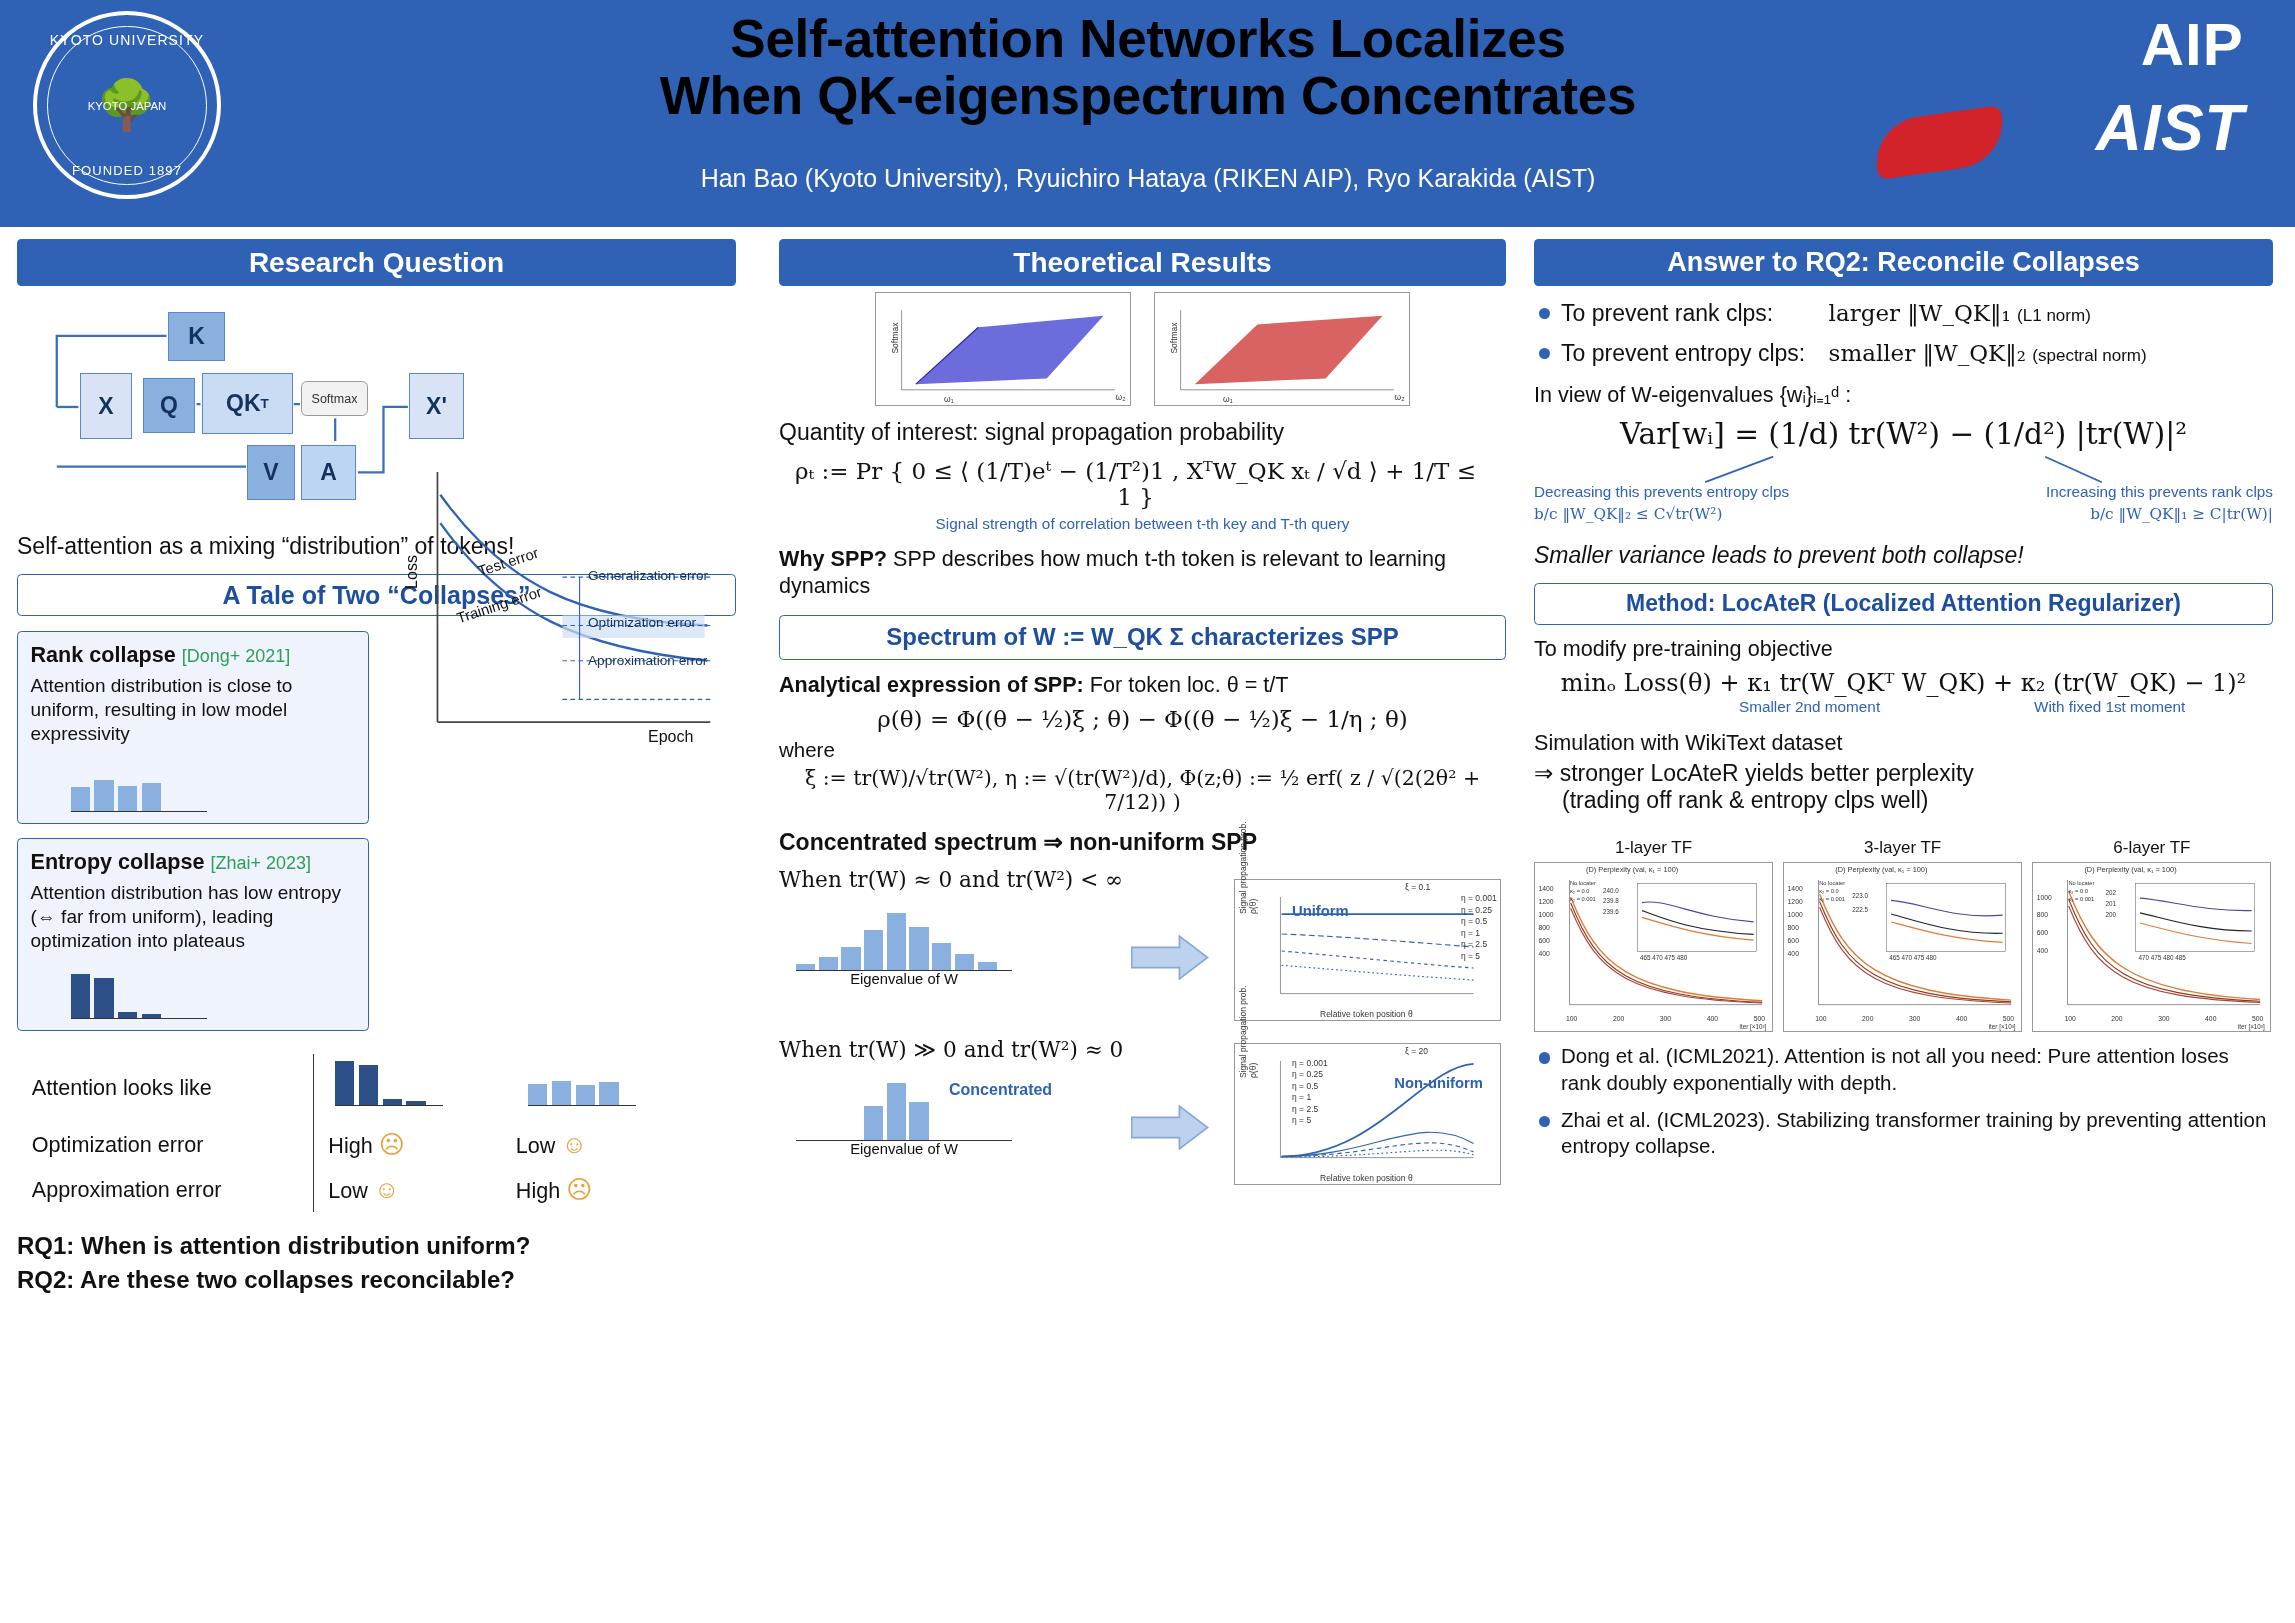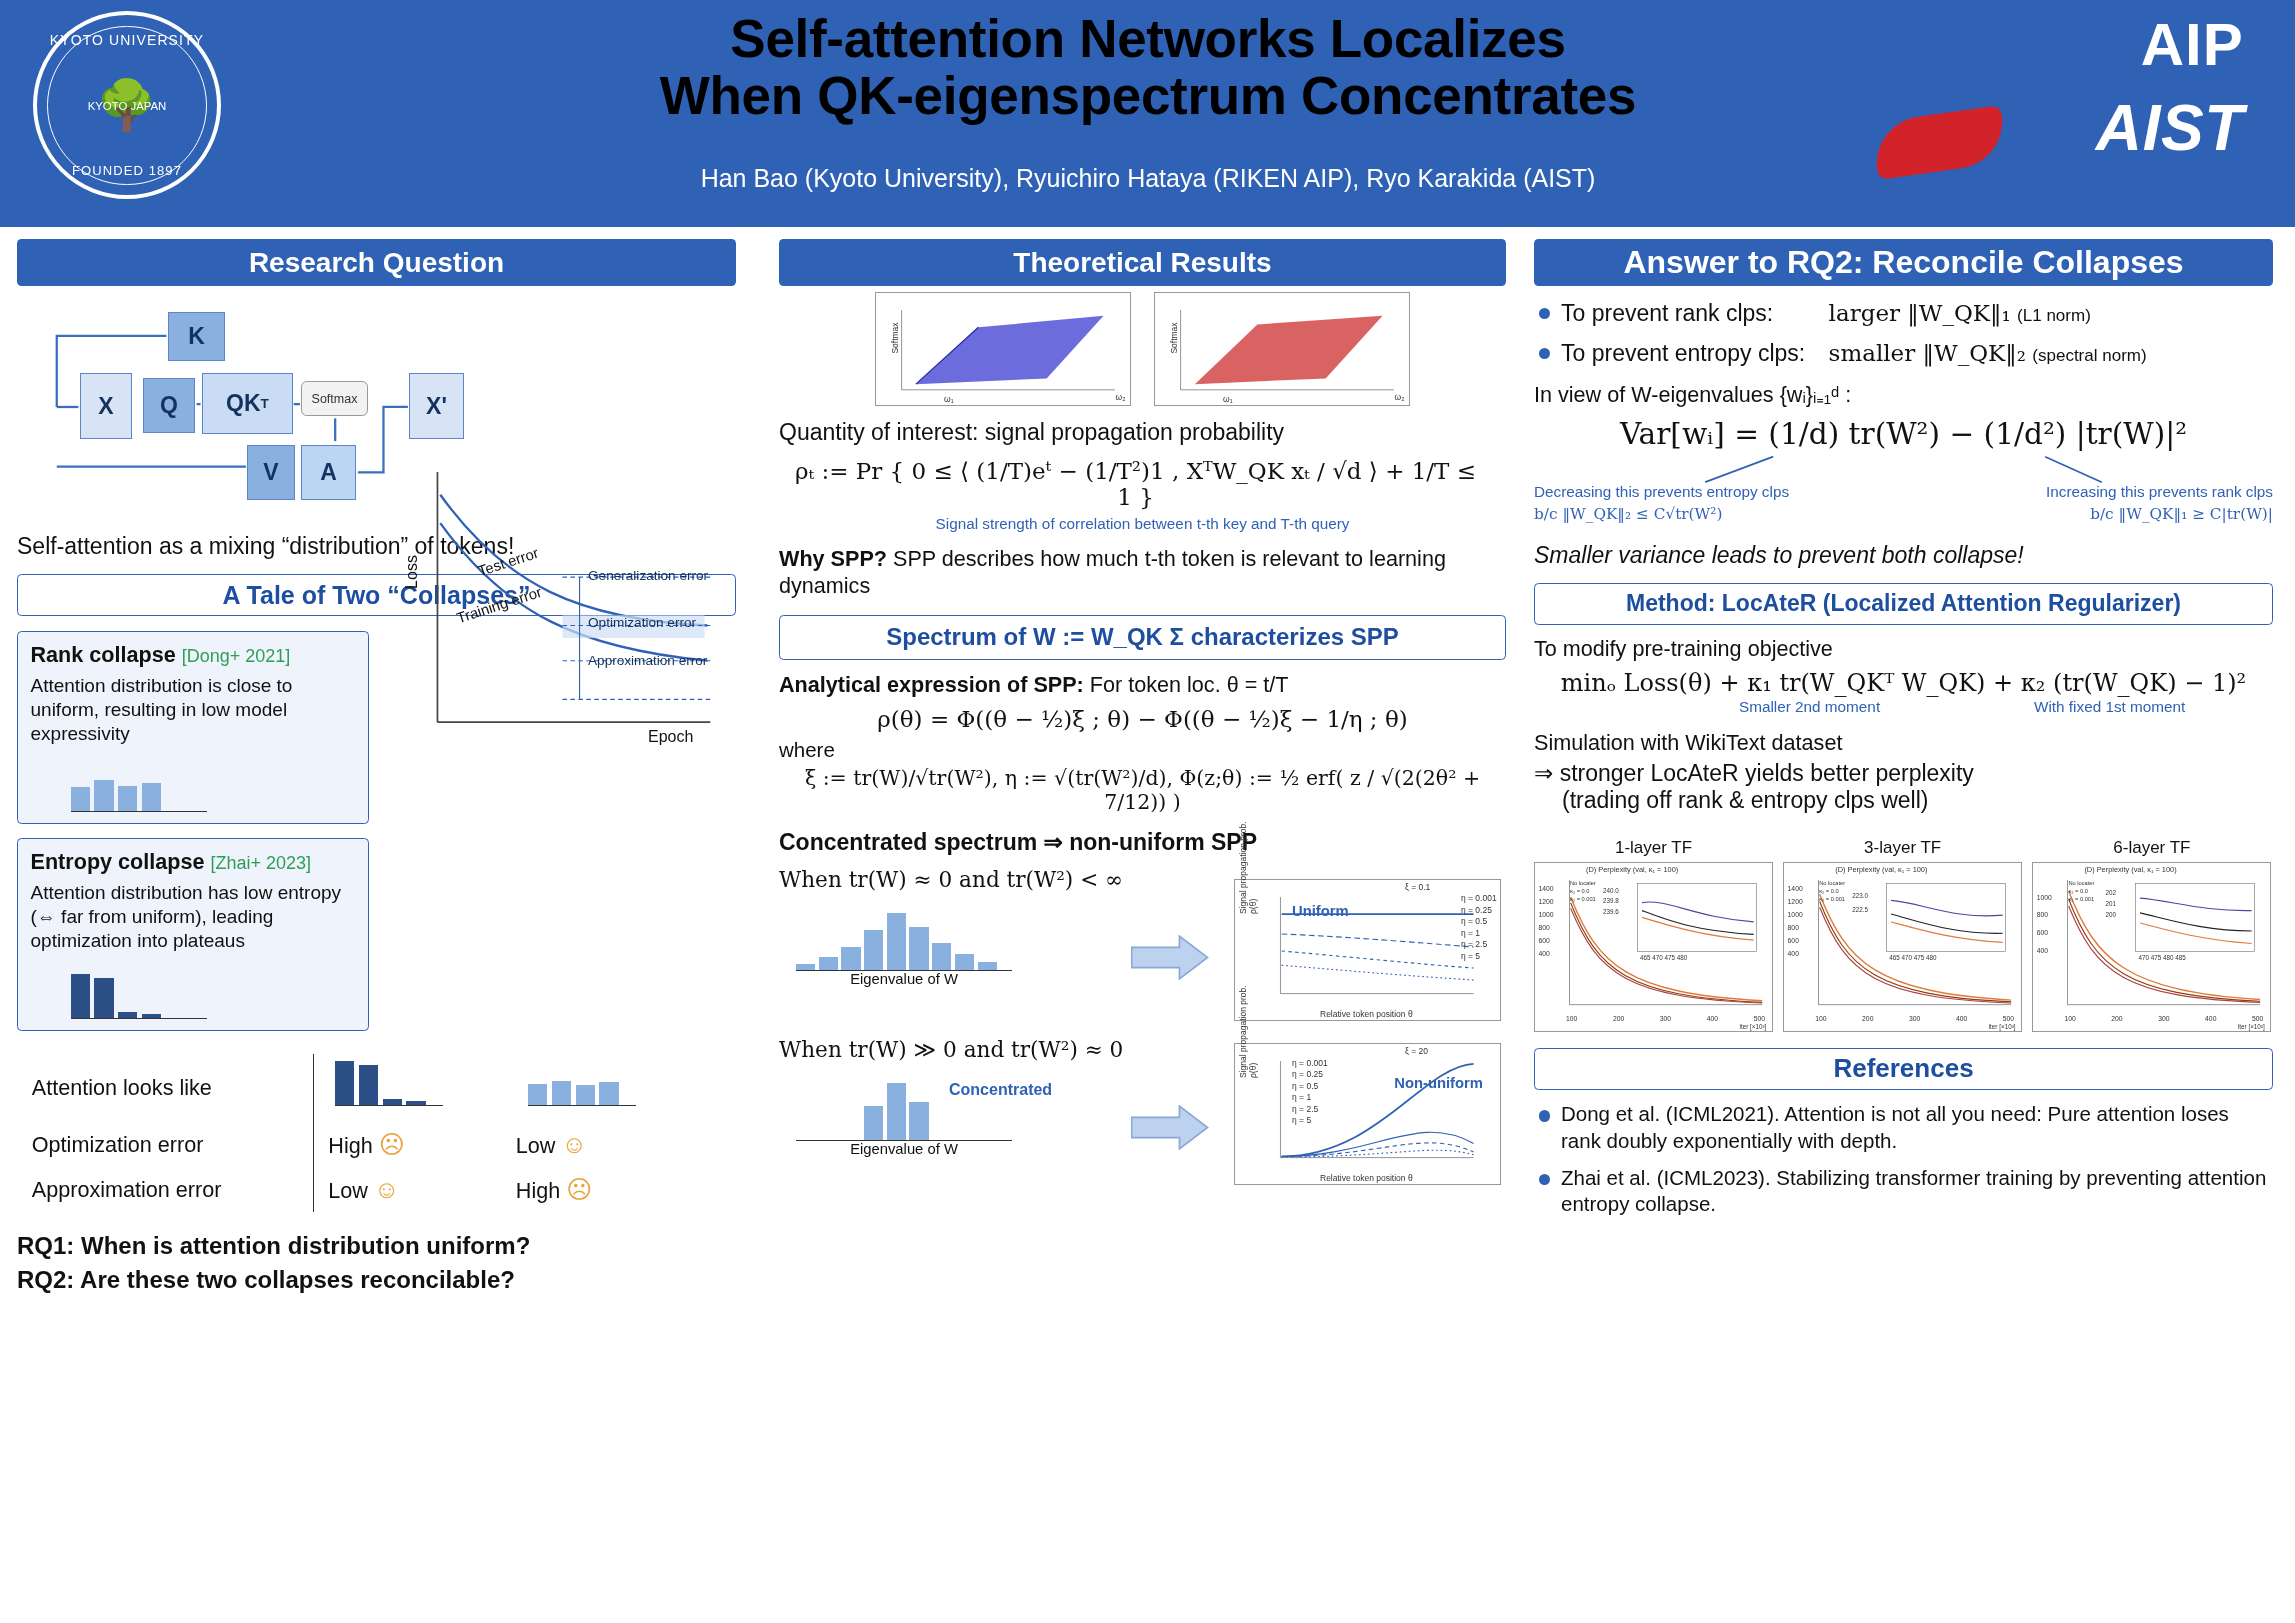--- a/index.html
+++ b/index.html
@@ -424,21 +424,21 @@
           <div>η = 0.5</div>
           <div>η = 1</div>
           <div>η = 2.5</div>
           <div>η = 5</div>
         </div>
       </div>
     </div>
   </div>
 
   <div class="col3">
-    <div class="sec-head" style="height:47px;font-size:32px;width:739px;">
+    <div class="sec-head" style="height:47px;font-size:27px;width:739px;">
       <span>Answer to RQ2: Reconcile Collapses</span>
     </div>
 
     <ul class="bullets" style="margin-top:12.5px;">
       <li>
         <span>To prevent rank clps:</span>
         <span style="margin-left:49px;" class="formula">larger ‖W_QK‖₁</span>
         <span class="small">(L1 norm)</span>
       </li>
       <li>
@@ -628,23 +628,20 @@
           <div class="tinytxt" style="position:absolute;right:5.7px;bottom:1.1px;font-size:6.3px;">iter [×10³]</div>
           <div class="tinytxt" style="position:absolute;left:35px;top:17px;font-size:5.7px;line-height:1.4;">
             <div>No locater</div>
             <div>κ₂ = 0.0</div>
             <div>κ₂ = 0.001</div>
           </div>
         </div>
       </div>
     </div>
 
-    <div class="sub-head" style="height:42px;font-size:26px;width:739px;margin-top:16px;">
-      <span>References</span>
-    </div>
 
     <ul class="bullets" style="margin-top:11.4px;">
       <li style="font-size:20.5px;">Dong et al. (ICML2021). Attention is not all you need: Pure attention loses rank doubly exponentially with depth.</li>
       <li style="font-size:20.5px;">Zhai et al. (ICML2023). Stabilizing transformer training by preventing attention entropy collapse.</li>
     </ul>
   </div>
 
 </div>
 
 

